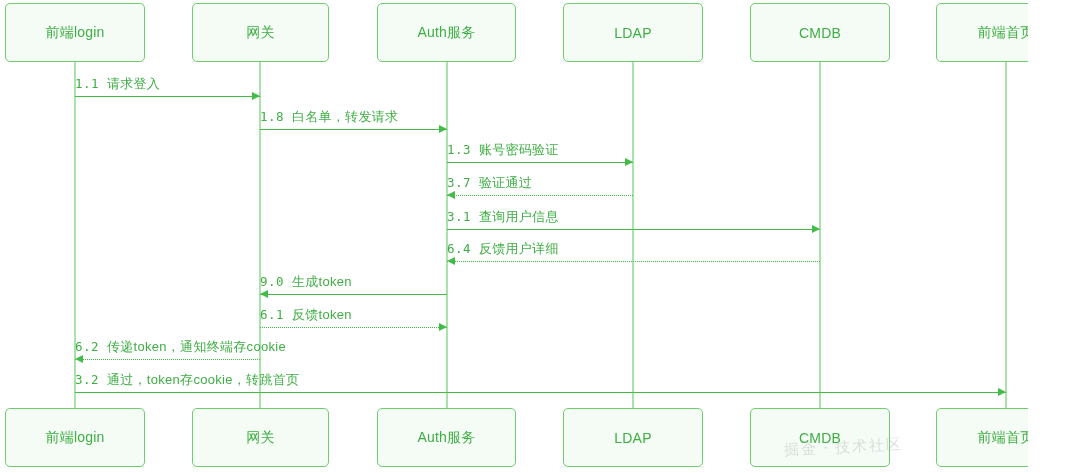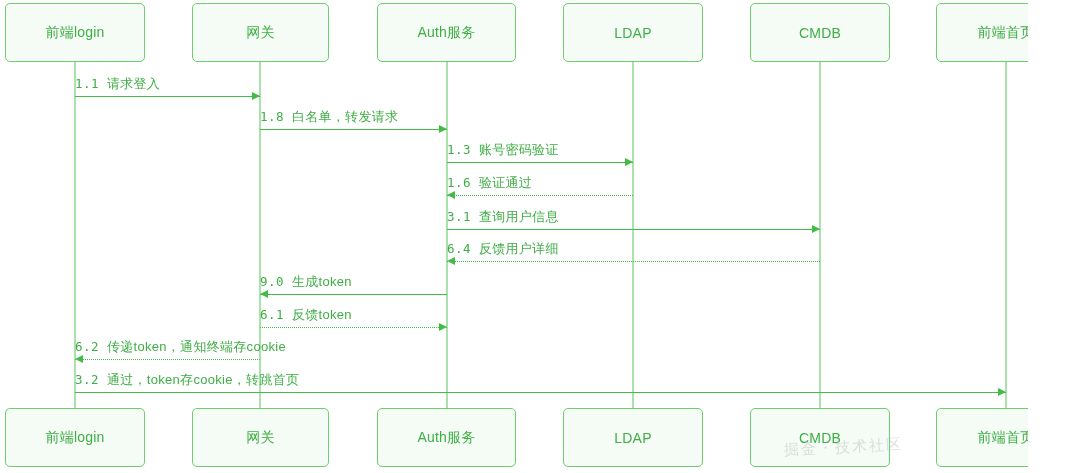--- a/index.html
+++ b/index.html
@@ -158,21 +158,21 @@
         <div class="msg-label"><span class="seq">1.8</span><span class="txt">&nbsp; 白名单，转发请求</span></div>
       </div>
       <div class="message" style="left: 447px; top: 162px; width: 186px;">
         <div class="msg-line" style="width: 186px;"></div>
         <div class="msg-arrow right" style="left: 178px;"></div>
         <div class="msg-label"><span class="seq">1.3</span><span class="txt">&nbsp; 账号密码验证</span></div>
       </div>
       <div class="message" style="left: 447px; top: 195px; width: 186px;">
         <div class="msg-line dotted" style="width: 186px;"></div>
         <div class="msg-arrow left" style="left: 0px;"></div>
-        <div class="msg-label"><span class="seq">1.6</span><span class="txt">&nbsp; 验证通过</span></div>
+        <div class="msg-label"><span class="seq">3.7</span><span class="txt">&nbsp; 验证通过</span></div>
       </div>
       <div class="message" style="left: 447px; top: 229px; width: 373px;">
         <div class="msg-line" style="width: 373px;"></div>
         <div class="msg-arrow right" style="left: 365px;"></div>
         <div class="msg-label"><span class="seq">3.1</span><span class="txt">&nbsp; 查询用户信息</span></div>
       </div>
       <div class="message" style="left: 447px; top: 261px; width: 373px;">
         <div class="msg-line dotted" style="width: 373px;"></div>
         <div class="msg-arrow left" style="left: 0px;"></div>
         <div class="msg-label"><span class="seq">6.4</span><span class="txt">&nbsp; 反馈用户详细</span></div>

